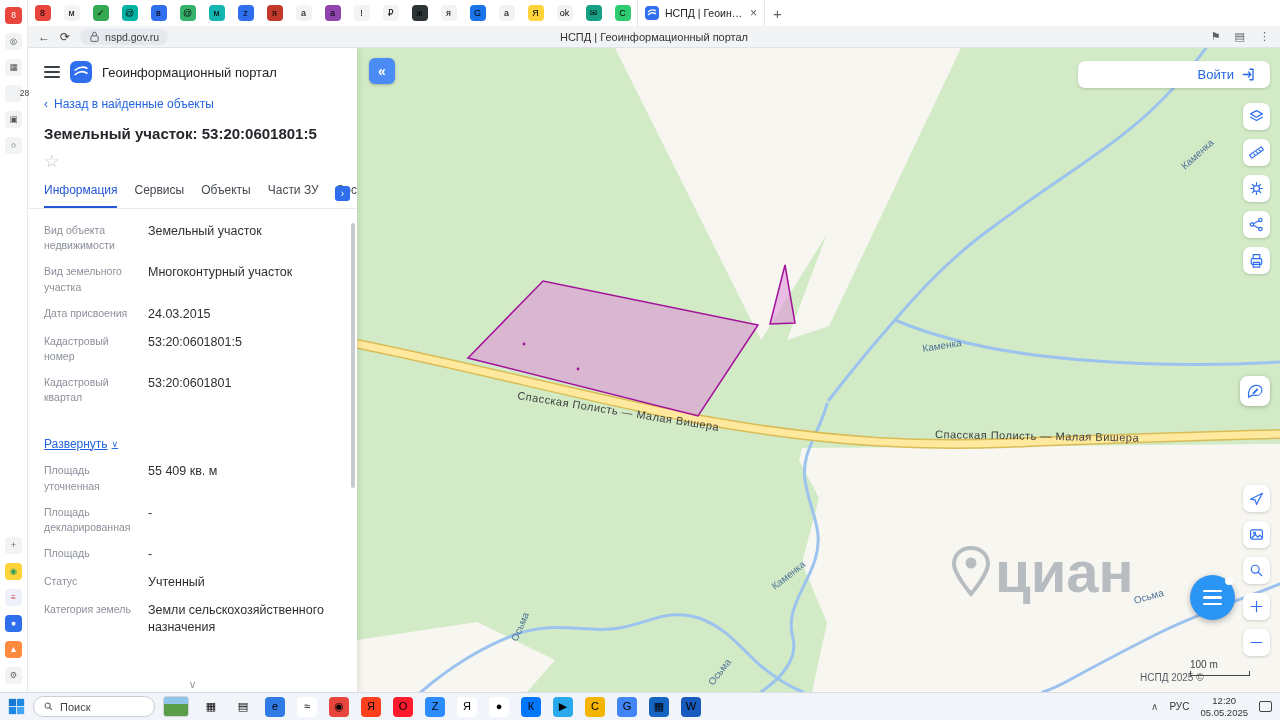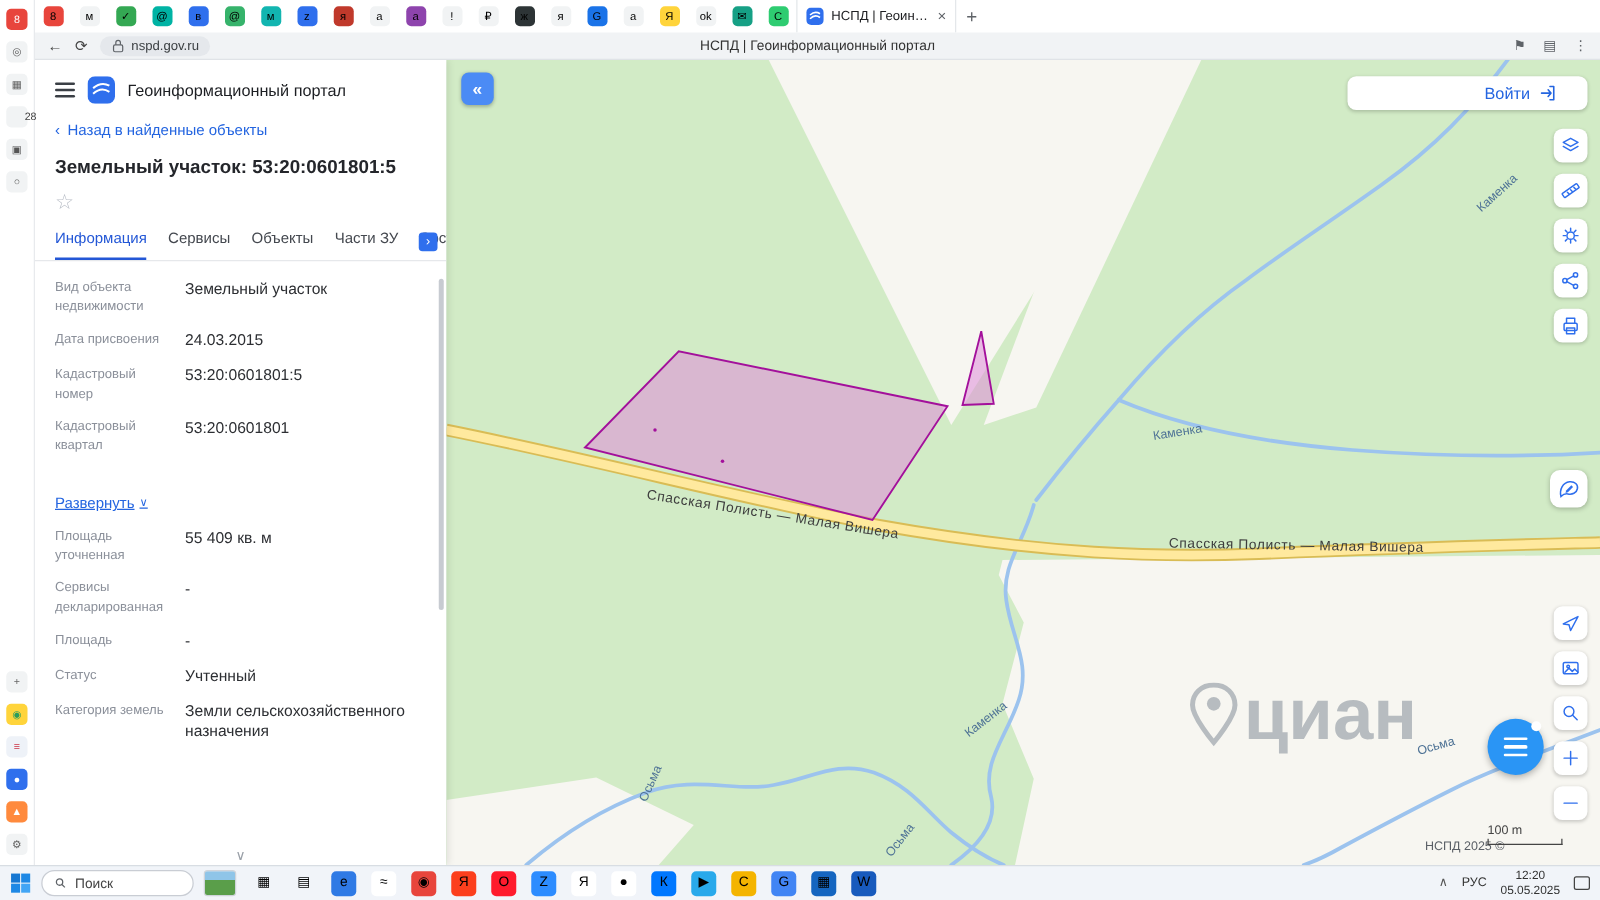--- a/index.html
+++ b/index.html
@@ -56,21 +56,21 @@
   .map{position:absolute;left:357px;top:48px;right:0;bottom:28px;background:#d2ebc6;overflow:hidden}
   .map svg.mapcanvas{position:absolute;left:0;top:0}
   .white-poly{fill:#f7f6f1}
   .river{fill:none;stroke:#9cc3ee;stroke-width:3;stroke-linecap:round;stroke-linejoin:round}
   .road-under{fill:none;stroke:#d9bc55;stroke-width:10}
   .road-over{fill:none;stroke:#ffe99e;stroke-width:7}
   .parcel{fill:rgba(222,141,217,.55);stroke:#a3109b;stroke-width:1.5}
   .maplabel{font-size:10px;fill:#4f7396;font-family:"Liberation Sans",sans-serif}
   .roadlabel{font-size:11px;fill:#3d3d3d;letter-spacing:.5px;font-family:"Liberation Sans",sans-serif}
   .collapse-btn{position:absolute;left:12px;top:10px;width:26px;height:26px;background:#4b8bf5;border-radius:6px;color:#fff;font-size:14px;font-weight:bold;display:flex;align-items:center;justify-content:center;box-shadow:0 1px 3px rgba(0,0,0,.25);cursor:pointer}
-  .login-btn{position:absolute;right:10px;top:13px;width:192px;height:27px;background:#fff;border-radius:7px;box-shadow:0 1px 3px rgba(0,0,0,.18);display:flex;align-items:center;justify-content:flex-end;gap:7px;padding:0 24px;color:#2465e0;font-size:13px;cursor:pointer}
+  .login-btn{position:absolute;right:10px;top:13px;width:192px;height:27px;background:#fff;border-radius:7px;box-shadow:0 1px 3px rgba(0,0,0,.18);display:flex;align-items:center;justify-content:flex-end;gap:7px;padding:0 14px;color:#2465e0;font-size:13px;cursor:pointer}
   .tbcol{position:absolute;right:10px;display:flex;flex-direction:column;gap:9px}
   .tb-top{top:55px}.tb-bottom{top:437px}
   .tbtn{width:27px;height:27px;background:#fff;border-radius:7px;box-shadow:0 1px 3px rgba(0,0,0,.18);display:flex;align-items:center;justify-content:center;cursor:pointer}
   .tbtn svg{stroke:#2f6fed;fill:none;stroke-width:1.8;stroke-linecap:round;stroke-linejoin:round}
   .feedback-btn{position:absolute;right:10px;top:328px;width:30px;height:30px;background:#fff;border-radius:8px;box-shadow:0 1px 4px rgba(0,0,0,.25);display:flex;align-items:center;justify-content:center;cursor:pointer}
   .chat-btn{position:absolute;left:833px;top:527px;width:45px;height:45px;border-radius:50%;background:#2a95f5;box-shadow:0 2px 6px rgba(0,0,0,.3);display:flex;flex-direction:column;gap:4px;align-items:center;justify-content:center;cursor:pointer}
   .chat-btn b{width:19px;height:2.5px;background:#fff;border-radius:2px}
   .chat-badge{position:absolute;right:2px;top:2px;width:8px;height:8px;border-radius:50%;background:#fff}
   .watermark{position:absolute;left:594px;top:498px;display:flex;align-items:flex-end;gap:4px;opacity:.45;pointer-events:none}
   .watermark .wm-text{font-size:58px;font-weight:bold;color:#6b7785;line-height:.9}
@@ -301,20 +301,24 @@
       </div>
       <span class="tabs-more">›</span>
     </div>
     <div class="fields">
       <div>
         <div class="frow">
           <div class="flabel">Вид объекта недвижимости</div>
           <div class="fvalue">Земельный участок</div>
         </div>
 
+        <div class="frow">
+          <div class="flabel">Вид земельного участка</div>
+          <div class="fvalue">Многоконтурный участок</div>
+        </div>
 
         <div class="frow">
           <div class="flabel">Дата присвоения</div>
           <div class="fvalue">24.03.2015</div>
         </div>
 
         <div class="frow">
           <div class="flabel">Кадастровый номер</div>
           <div class="fvalue">53:20:0601801:5</div>
         </div>
@@ -333,21 +337,21 @@
             </span>
         </div>
       </div>
       <div>
         <div class="frow">
           <div class="flabel">Площадь уточненная</div>
           <div class="fvalue">55 409 кв. м</div>
         </div>
 
         <div class="frow">
-          <div class="flabel">Сервисы декларированная</div>
+          <div class="flabel">Площадь декларированная</div>
           <div class="fvalue">-</div>
         </div>
 
         <div class="frow">
           <div class="flabel">Площадь</div>
           <div class="fvalue">-</div>
         </div>
 
         <div class="frow">
           <div class="flabel">Статус</div>

